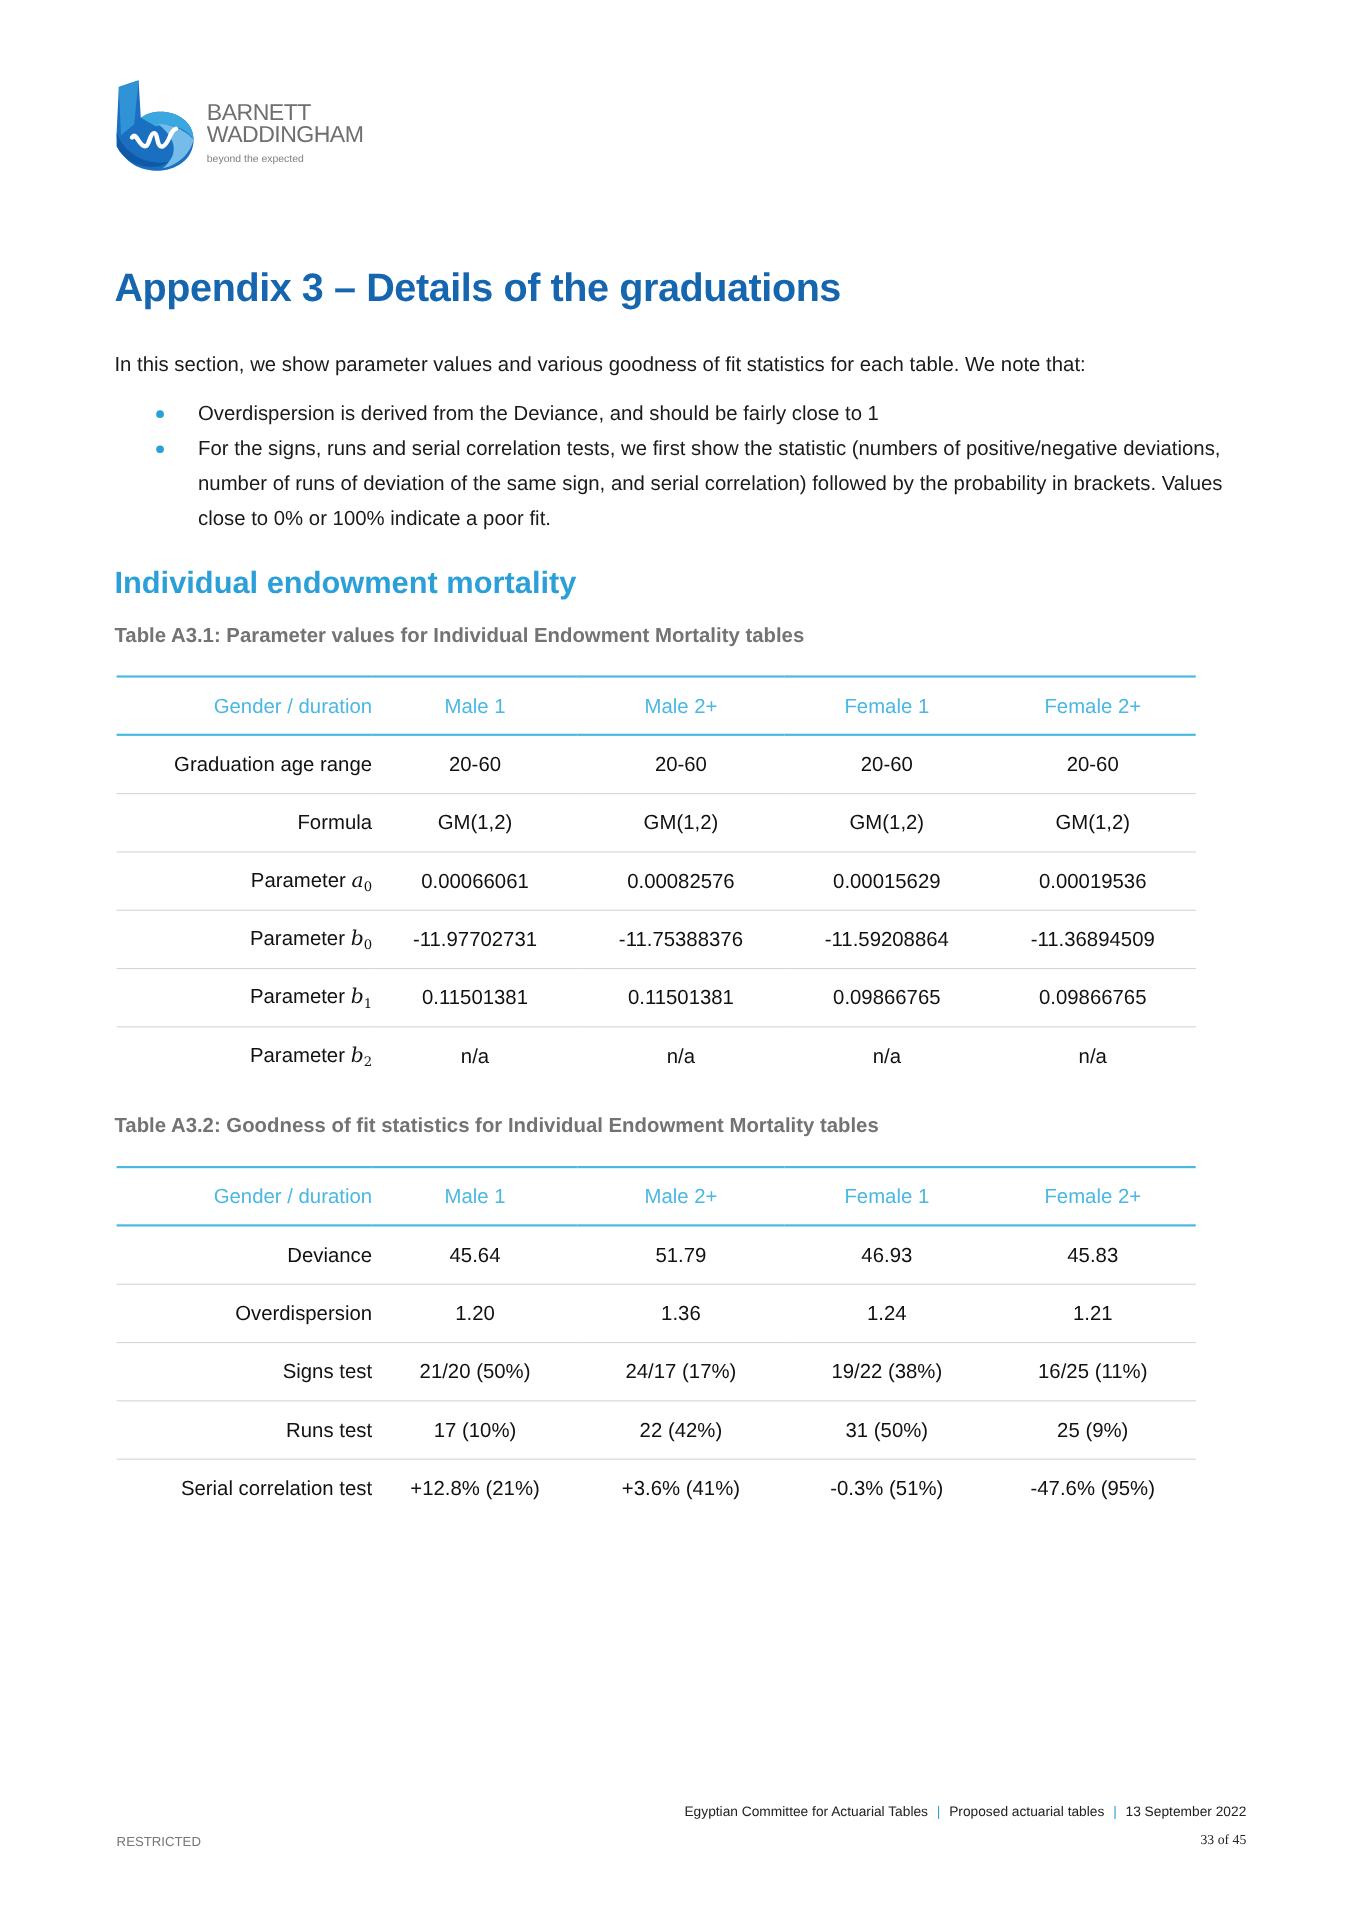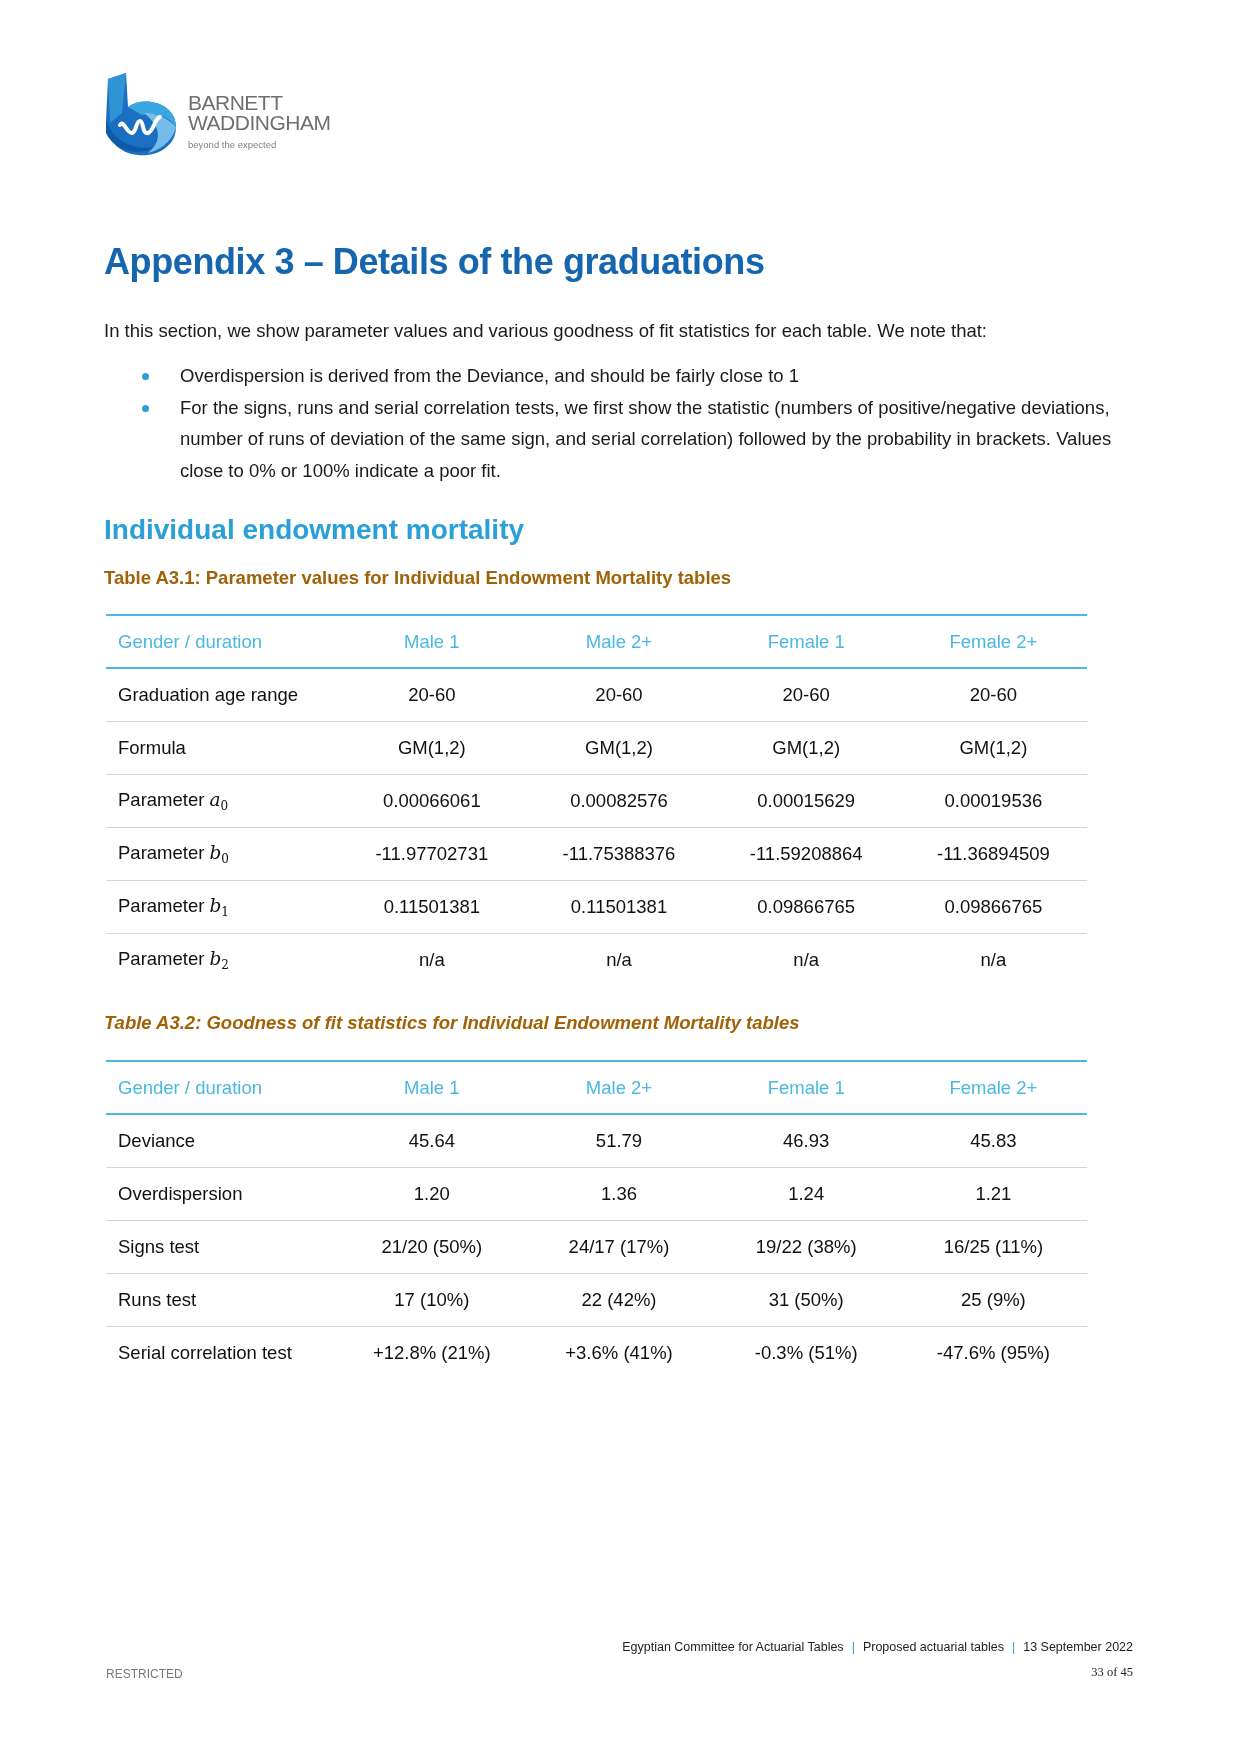--- a/index.html
+++ b/index.html
@@ -14,29 +14,29 @@
   .page-title { position: absolute; left: 104px; top: 241px; font-family: "Liberation Sans", sans-serif; font-weight: bold; font-size: 36px; color: #1566ae; letter-spacing: -0.4px; }
 
   .intro { position: absolute; left: 104px; top: 316px; font-size: 18.5px; font-family: "Liberation Sans", sans-serif; line-height: 30px; color: #1a1a1a; }
 
   .bullets { position: absolute; left: 104px; top: 360px; width: 1030px; list-style: none; font-family: "Liberation Sans", sans-serif; font-size: 18.5px; line-height: 31.5px; color: #1a1a1a; }
   .bullets li { position: relative; padding-left: 76px; }
   .bullets .dot { position: absolute; left: 38px; top: 13px; width: 7px; height: 7px; border-radius: 50%; background: #2a9fd8; }
 
   .section-heading { position: absolute; left: 104px; top: 514px; font-family: "Liberation Sans", sans-serif; font-size: 28px; color: #2a9fd8; }
 
-  .table-caption { position: absolute; left: 104px; font-family: "Liberation Sans", sans-serif; font-weight: bold; font-size: 18.5px; color: #a16207; }
+  .table-caption { position: absolute; left: 104px; font-family: "Liberation Sans", sans-serif; font-weight: bold; font-size: 18.5px; color: #737373; }
   .cap1 { top: 567px; }
-  .cap2 { top: 1012px; font-style: italic; }
+  .cap2 { top: 1012px; }
 
   table.data { position: absolute; left: 106px; width: 981px; border-collapse: collapse; font-family: "Liberation Sans", sans-serif; font-size: 18.5px; }
   table.t1 { top: 614px; }
   table.t2 { top: 1060px; }
   table.data th { height: 53px; font-weight: normal; color: #4ab8e2; border-top: 2px solid #4ab8e2; border-bottom: 2px solid #4ab8e2; text-align: center; }
-  table.data th:first-child, table.data td:first-child { text-align: left; padding-left: 12px; }
+  table.data th:first-child, table.data td:first-child { text-align: right; padding-left: 12px; }
   table.data td { height: 53px; color: #111111; text-align: center; border-bottom: 1.5px solid #d5d5d5; }
   table.data tr:last-child td { border-bottom: none; }
   table.data col.c0 { width: 232px; }
   table.data col.cn { width: 187px; }
   .math { font-family: "DejaVu Serif", "Liberation Serif", serif; font-style: italic; }
   .math sub { font-style: normal; font-size: 12px; vertical-align: -4px; }
 
   .footer-line { position: absolute; right: 108px; top: 1640px; font-family: "Liberation Sans", sans-serif; font-size: 12.5px; color: #222222; white-space: nowrap; }
   .footer-line .sep { color: #2a9fd8; margin: 0 8px; }
   .footer-page { position: absolute; right: 108px; top: 1665px; font-family: Liberation Serif, serif; font-size: 12.5px; color: #222222; }

